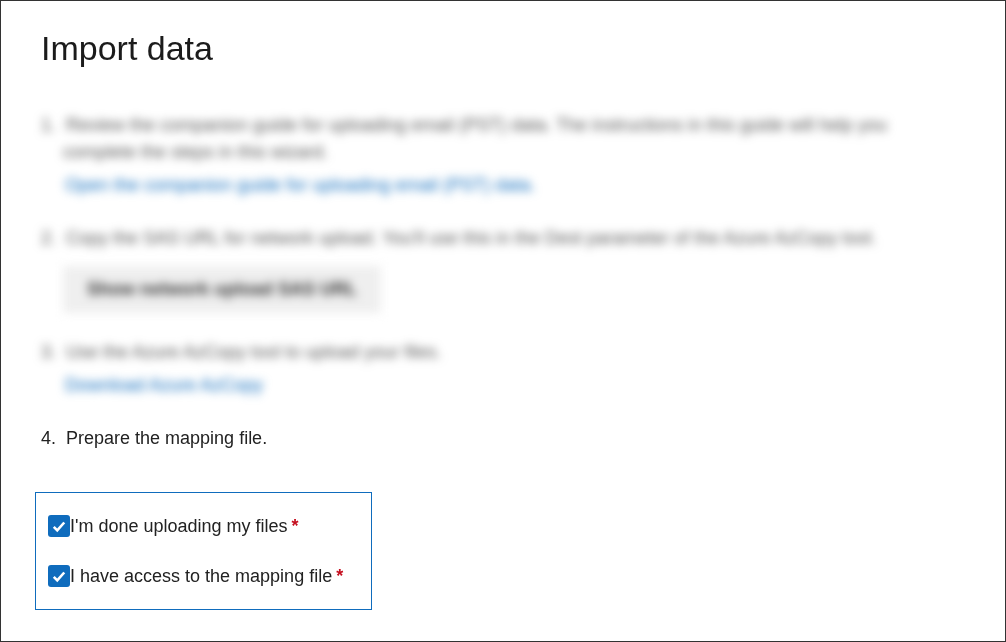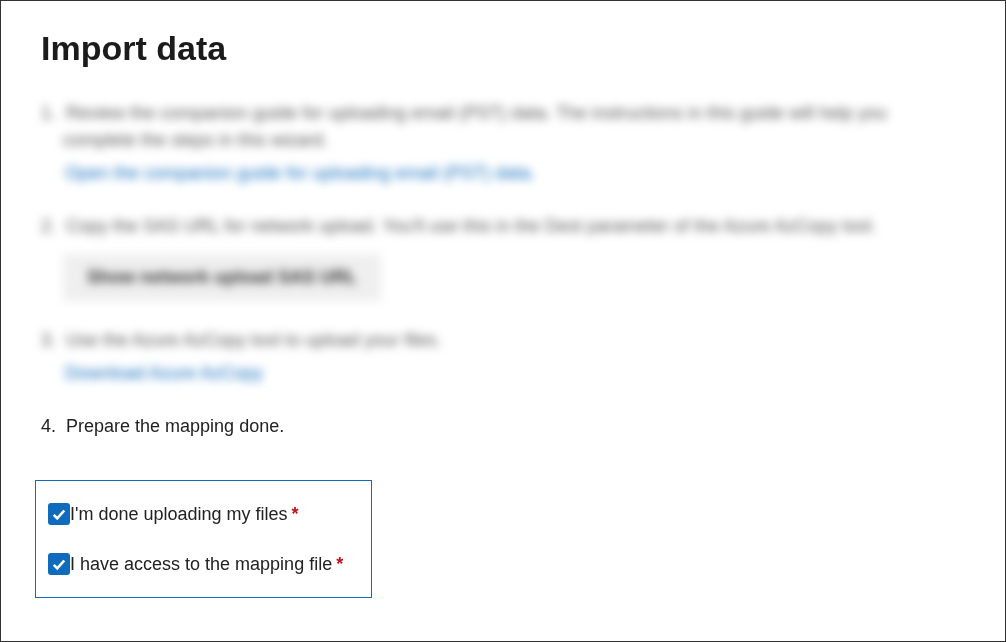--- a/index.html
+++ b/index.html
@@ -13,23 +13,23 @@
       width: 1006px;
       height: 642px;
       border: 1px solid #333;
       padding: 0;
     }
     .container {
       padding: 28px 40px;
     }
     .page-title {
       font-size: 34px;
-      font-weight: 700;
+      font-weight: 400;
       color: #1b1b1b;
-      margin-bottom: 32px;
+      margin-bottom: 44px;
     }
     .steps {
       padding-left: 22px;
     }
     .step {
       margin-bottom: 26px;
       line-height: 1.5;
       font-size: 18px;
       color: #555;
     }
@@ -126,21 +126,21 @@
     </div>
 
     <div class="step blurred">
       <span class="step-num">3.</span>
       <span>Use the Azure AzCopy tool to upload your files.</span><br>
       <span class="link">Download Azure AzCopy</span>
     </div>
 
     <div class="step step-4">
       <span class="step-num">4.</span>
-      <span>Prepare the mapping done.</span>
+      <span>Prepare the mapping file.</span>
     </div>
 
   </div>
 
   <div class="checkbox-region">
     <div class="cb-row">
       <span class="checkbox">
         <svg viewBox="0 0 16 16">
             <polyline points="2,9 6,13 14,4"></polyline>
           </svg>

